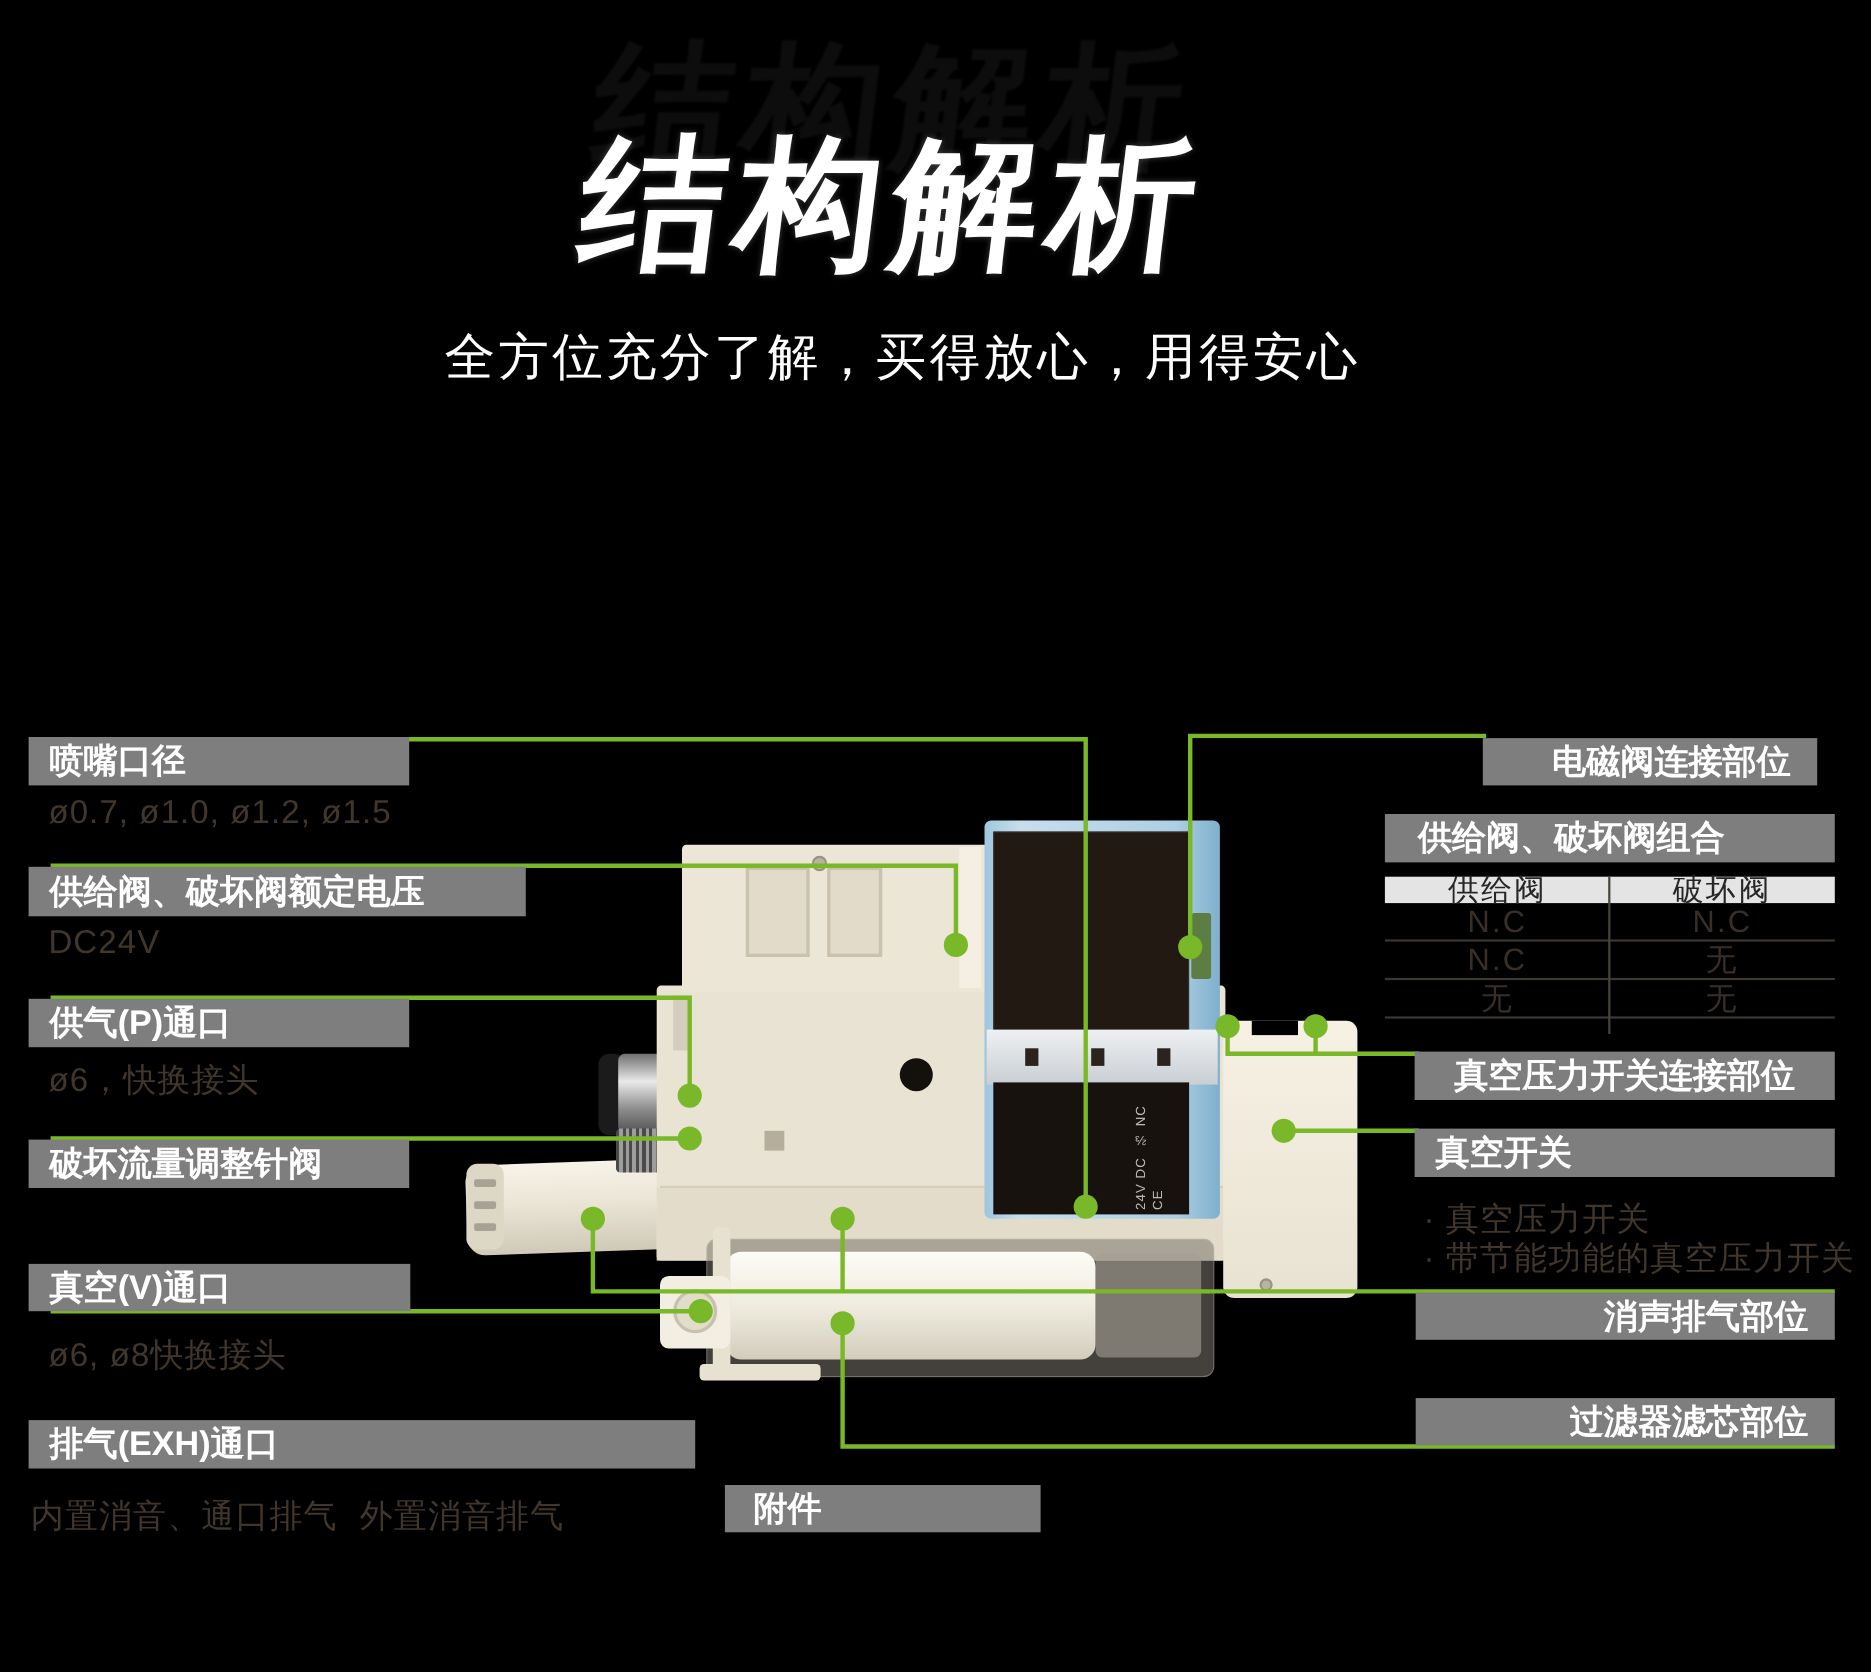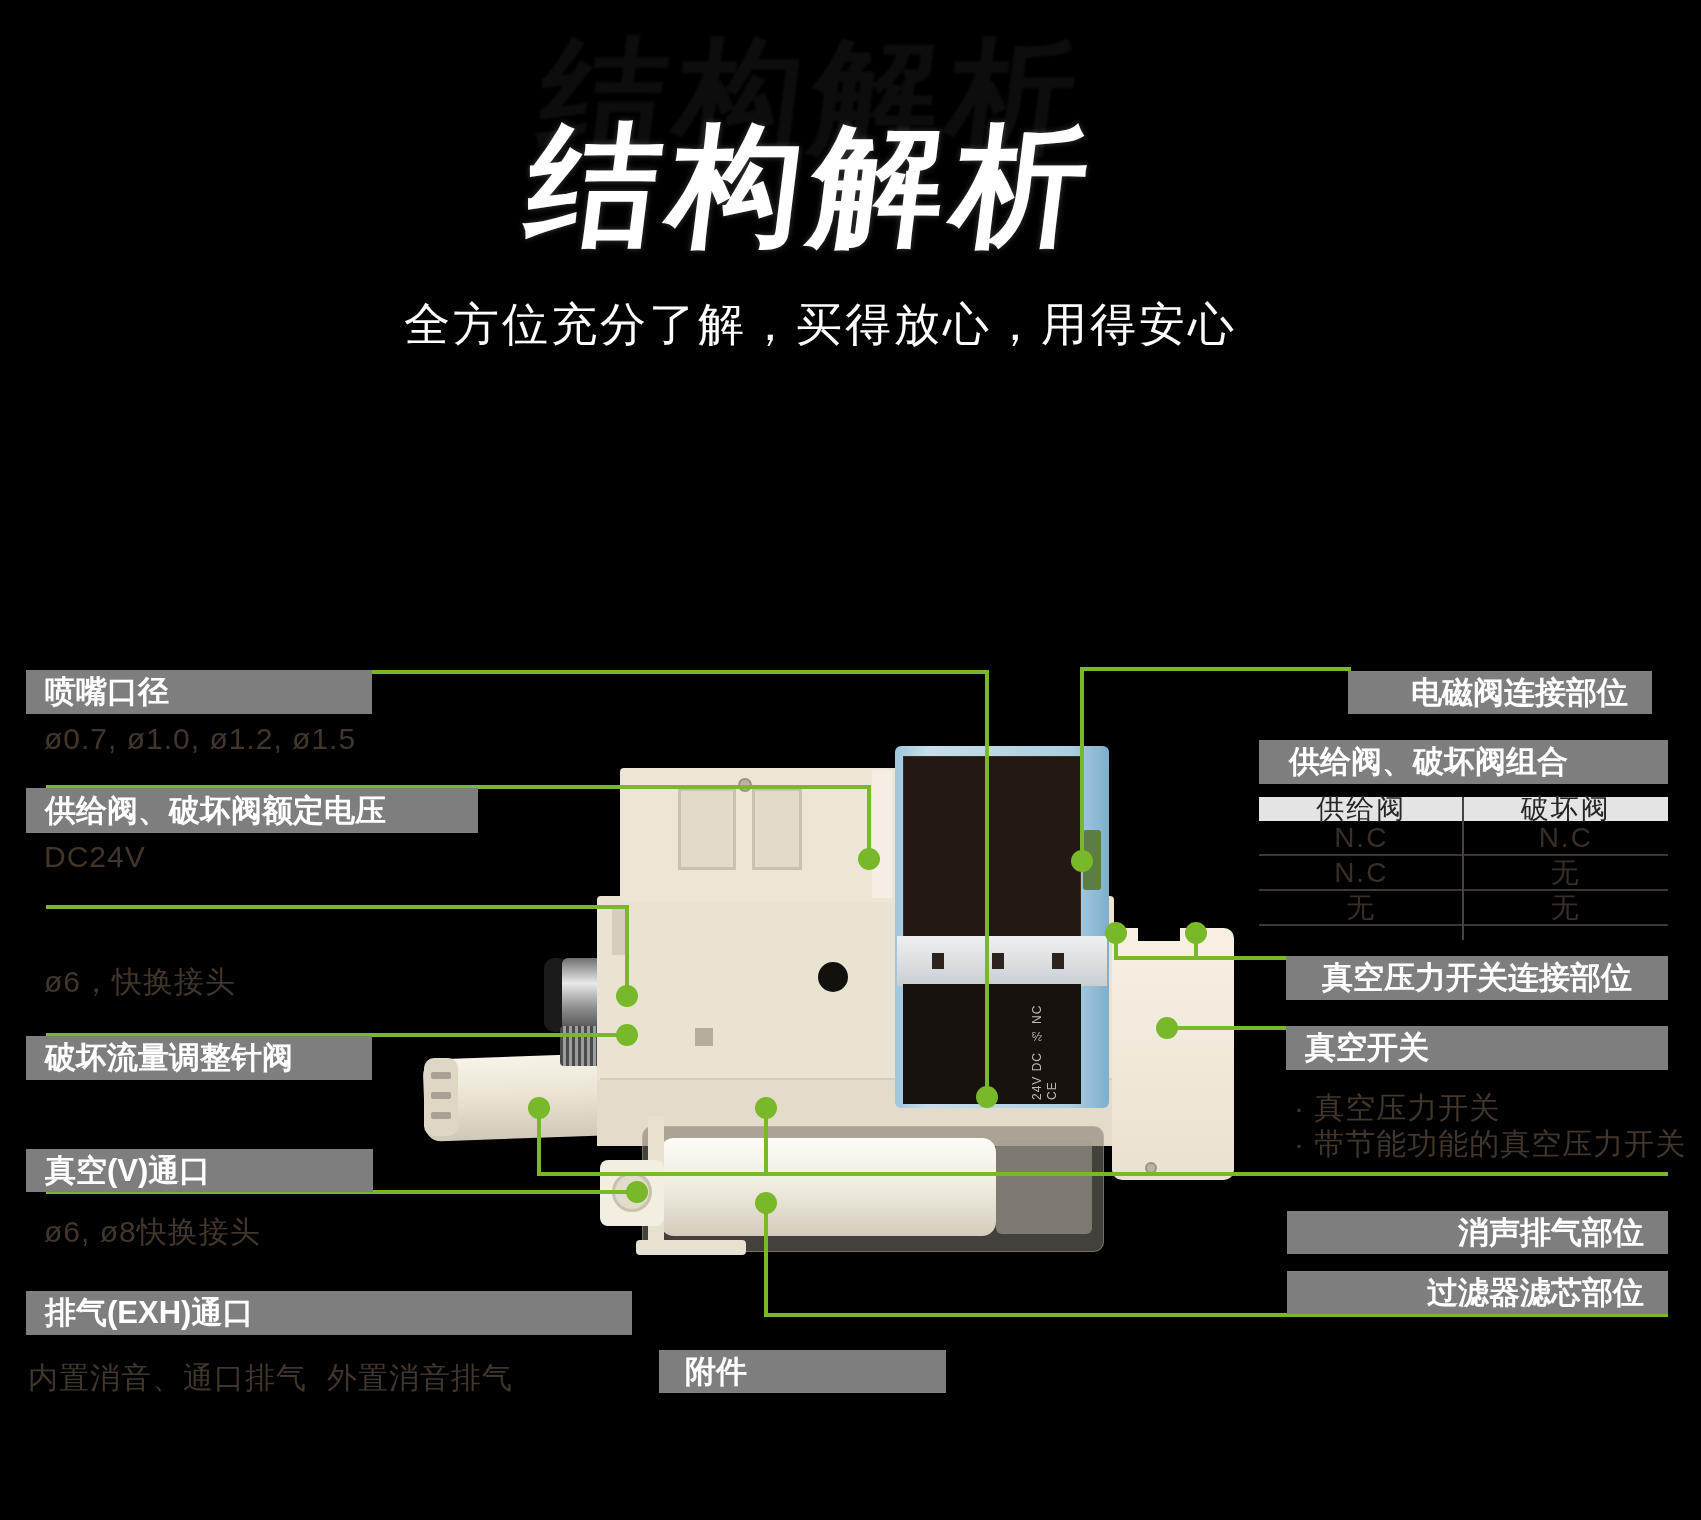--- a/index.html
+++ b/index.html
@@ -36,21 +36,21 @@
   .nb5b{left:327px;top:1358px;}
   .lb6{left:659px;top:1350px;width:287px;height:43px;padding-left:26px;}
 
   
   .rb0{left:1348px;top:671px;width:304px;height:43px;}
   .rb1{left:1259px;top:740px;width:409px;height:44px;padding-left:30px;}
   .rb2{left:1286px;top:956px;width:382px;height:44px;}
   .rb3{left:1286px;top:1026px;width:382px;height:44px;}
   .bullet1{left:1294px;top:1088px;}
   .bullet2{left:1294px;top:1124px;}
-  .rb4{left:1287px;top:1175px;width:381px;height:43px;margin-top:36px;}
+  .rb4{left:1287px;top:1175px;width:381px;height:43px;}
   .rb5{left:1287px;top:1271px;width:381px;height:43px;}
 
   
   .combo-table{left:1259px;top:797px;width:409px;height:143px;}
   .ct-header{display:flex;height:24px;background:var(--th-bg);}
   .ct-hcell{flex:1;display:flex;align-items:center;justify-content:center;
             font-size:28px;color:var(--th-tx);letter-spacing:2px;}
   .ct-row{display:flex;height:33px;border-bottom:2px solid #3c3831;}
   .ct-cell{flex:1;display:flex;align-items:center;justify-content:center;
            font-size:28px;color:var(--td-tx);letter-spacing:2px;}
@@ -186,20 +186,21 @@
     <circle cx="766" cy="1108" r="11"></circle>
     <circle cx="766" cy="1203" r="11"></circle>
   </svg>
 
   <div class="abs lbl lb0">喷嘴口径</div>
   <div class="abs note nb0">ø0.7, ø1.0, ø1.2, ø1.5</div>
 
   <div class="abs lbl lb1">供给阀、破坏阀额定电压</div>
   <div class="abs note nb1">DC24V</div>
 
+  <div class="abs lbl lb2">供气(P)通口</div>
   <div class="abs note nb2">ø6，快换接头</div>
 
   <div class="abs lbl lb3">破坏流量调整针阀</div>
 
   <div class="abs lbl lb4">真空(V)通口</div>
   <div class="abs note nb4">ø6, ø8快换接头</div>
 
   <div class="abs lbl lb5">排气(EXH)通口</div>
   <div class="abs note nb5a">内置消音、通口排气</div>
   <div class="abs note nb5b">外置消音排气</div>

